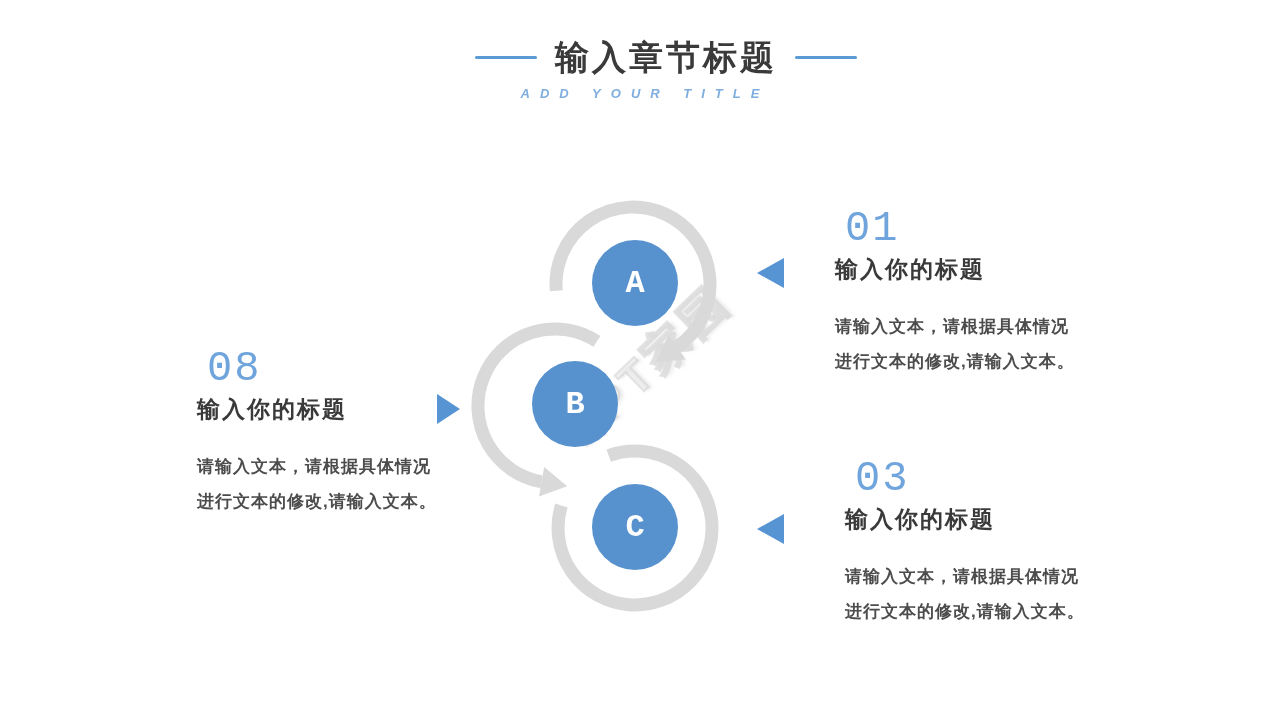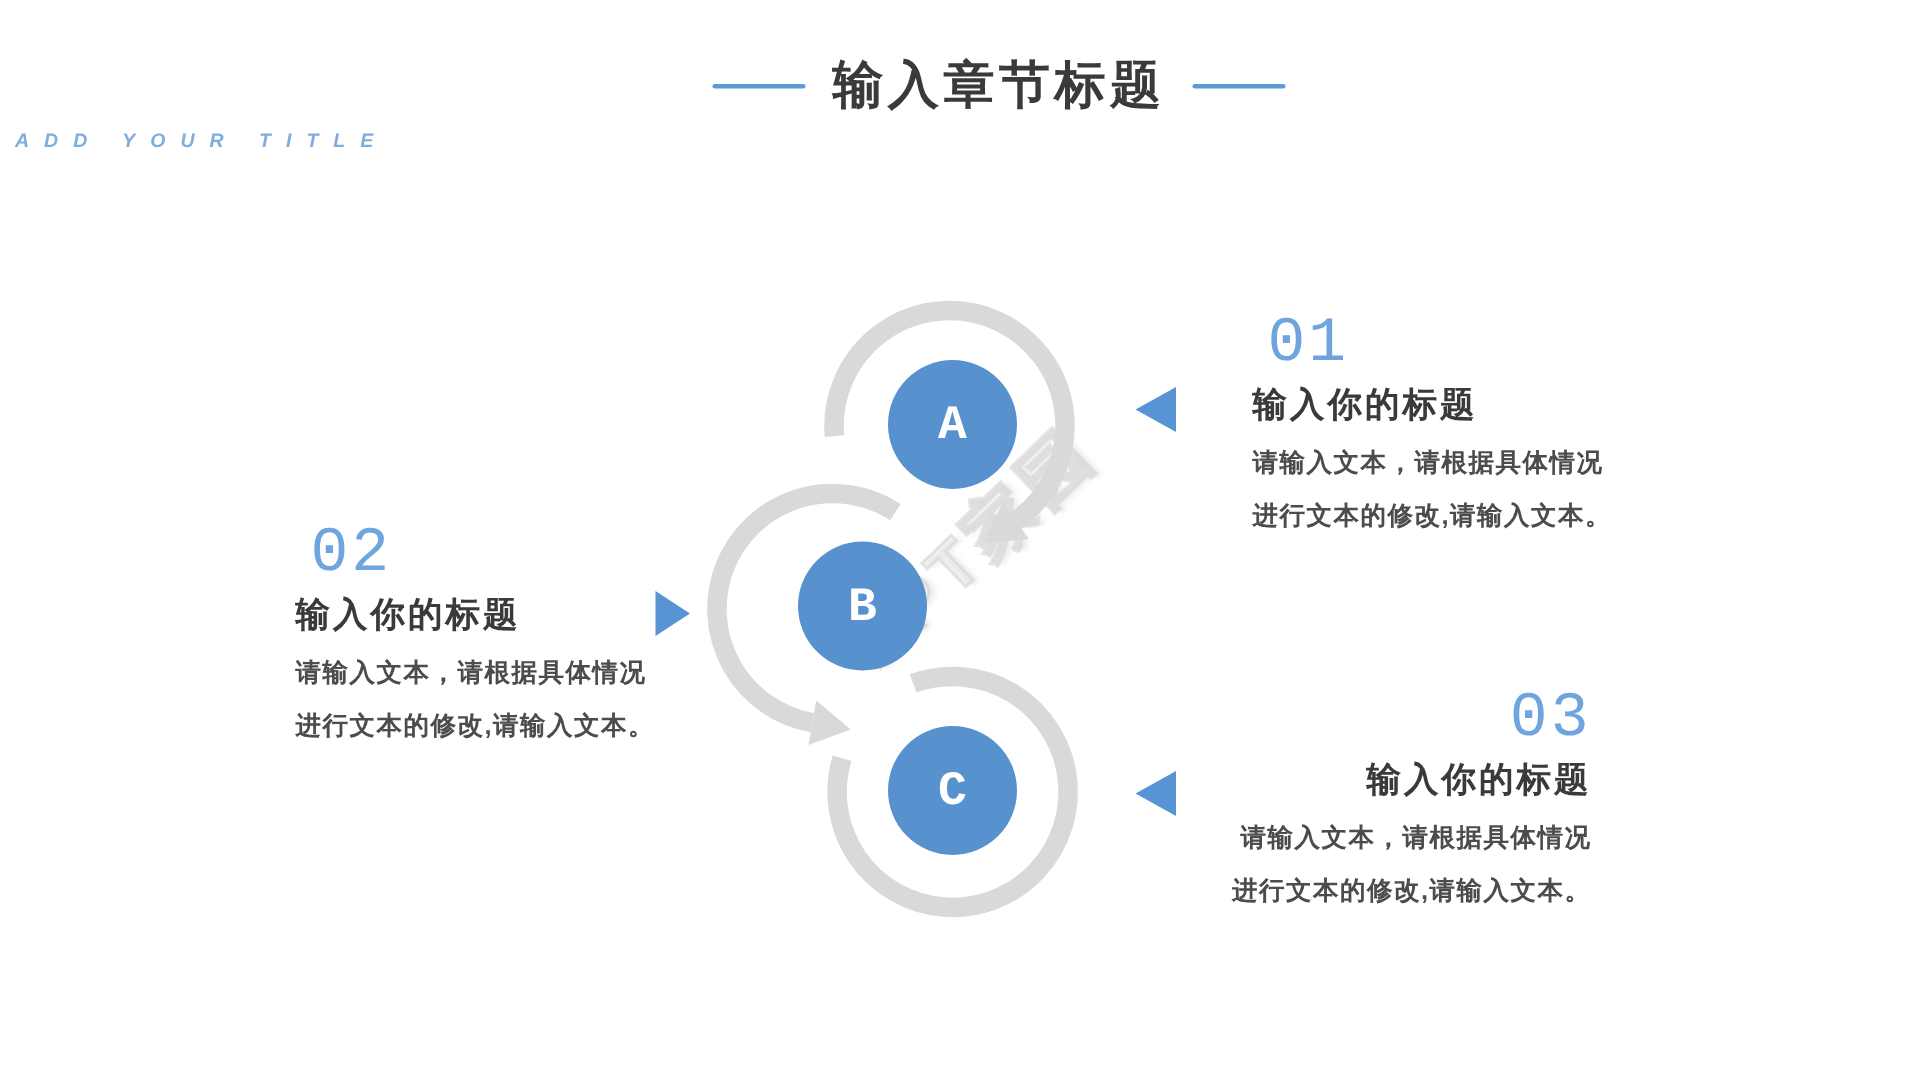--- a/index.html
+++ b/index.html
@@ -33,20 +33,21 @@
     font-size: 34px;
     font-weight: 700;
     color: #3A3A3A;
     letter-spacing: 3px;
     line-height: 38px;
   }
   .header-subtitle {
     position: absolute;
     top: 86px; left: 0;
     width: 100%;
+    text-align: center;
     font-size: 13px;
     font-style: italic;
     font-weight: 700;
     color: #7FAEDE;
     letter-spacing: 10px;
     text-indent: 10px;
   }
 
   
   .watermark {
@@ -87,38 +88,38 @@
     font-weight: 700;
   }
   #node-a { left: 592px; top: 240px; }
   #node-b { left: 532px; top: 361px; }
   #node-c { left: 592px; top: 484px; }
 
   
   .section { position: absolute; width: 272px; }
   #section-01 { left: 835px; top: 208px; }
   #section-02 { left: 197px; top: 348px; }
-  #section-03 { left: 789px; top: 458px; text-align: right; }
+  #section-03 { left: 845px; top: 458px; }
   .section-number {
     font-family: "Liberation Mono", monospace;
     font-size: 42px;
     font-weight: 400;
     color: #6FA4DC;
     letter-spacing: 2px;
     line-height: 1;
     padding-left: 10px;
   }
   .section-title {
     margin-top: 4px;
     font-size: 23px;
     font-weight: 700;
     color: #3A3A3A;
     letter-spacing: 2px;
   }
-  .section-body { margin-top: 6px; }
+  .section-body { margin-top: 24px; }
   .body-line {
     font-size: 17px;
     font-weight: 600;
     color: #4C4C4C;
     letter-spacing: 1px;
     line-height: 35px;
   }
 </style>
 </head>
 <body>
@@ -161,21 +162,21 @@
   <div class="section" id="section-01">
     <div class="section-number">01</div>
     <div class="section-title">输入你的标题</div>
     <div class="section-body">
       <div class="body-line">请输入文本，请根据具体情况</div>
       <div class="body-line">进行文本的修改,请输入文本。</div>
     </div>
   </div>
 
   <div class="section" id="section-02">
-    <div class="section-number">02</div>
+    <div class="section-number">08</div>
     <div class="section-title">输入你的标题</div>
     <div class="section-body">
       <div class="body-line">请输入文本，请根据具体情况</div>
       <div class="body-line">进行文本的修改,请输入文本。</div>
     </div>
   </div>
 
   <div class="section" id="section-03">
     <div class="section-number">03</div>
     <div class="section-title">输入你的标题</div>

